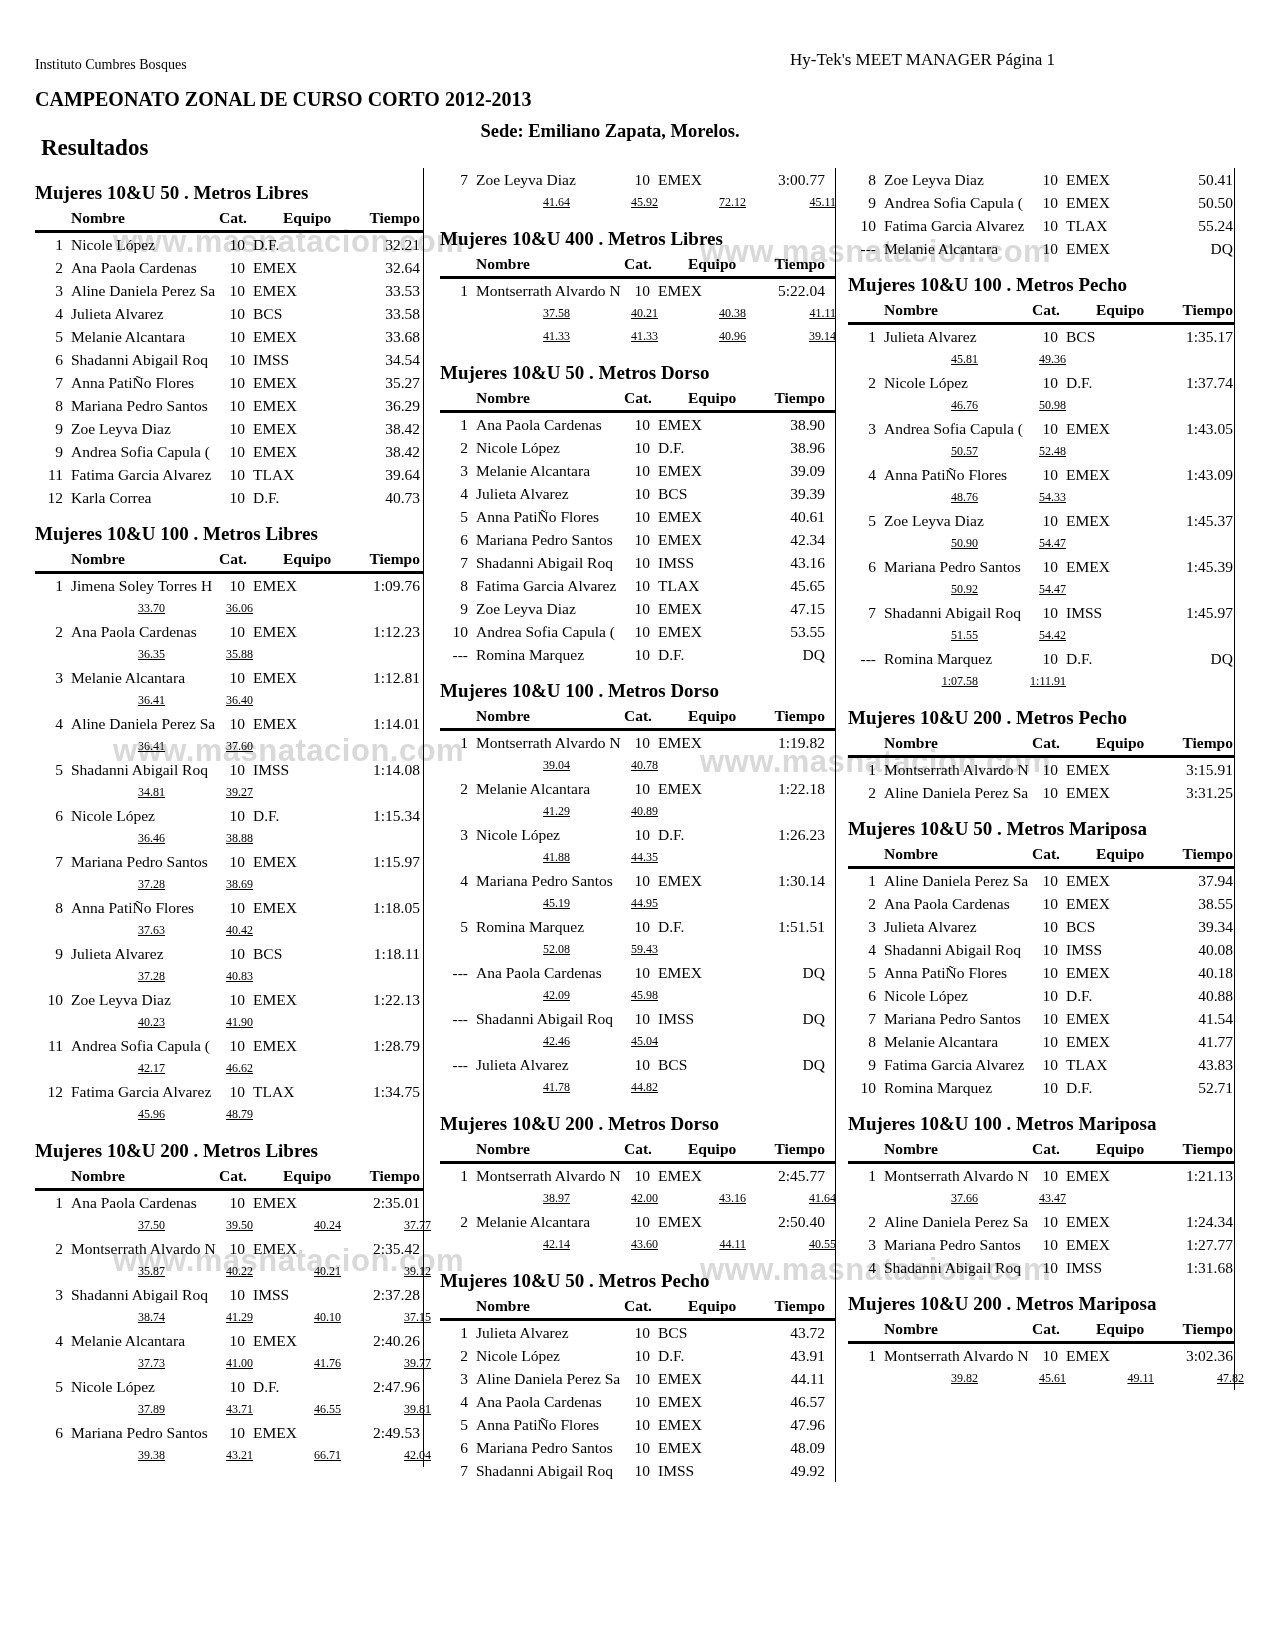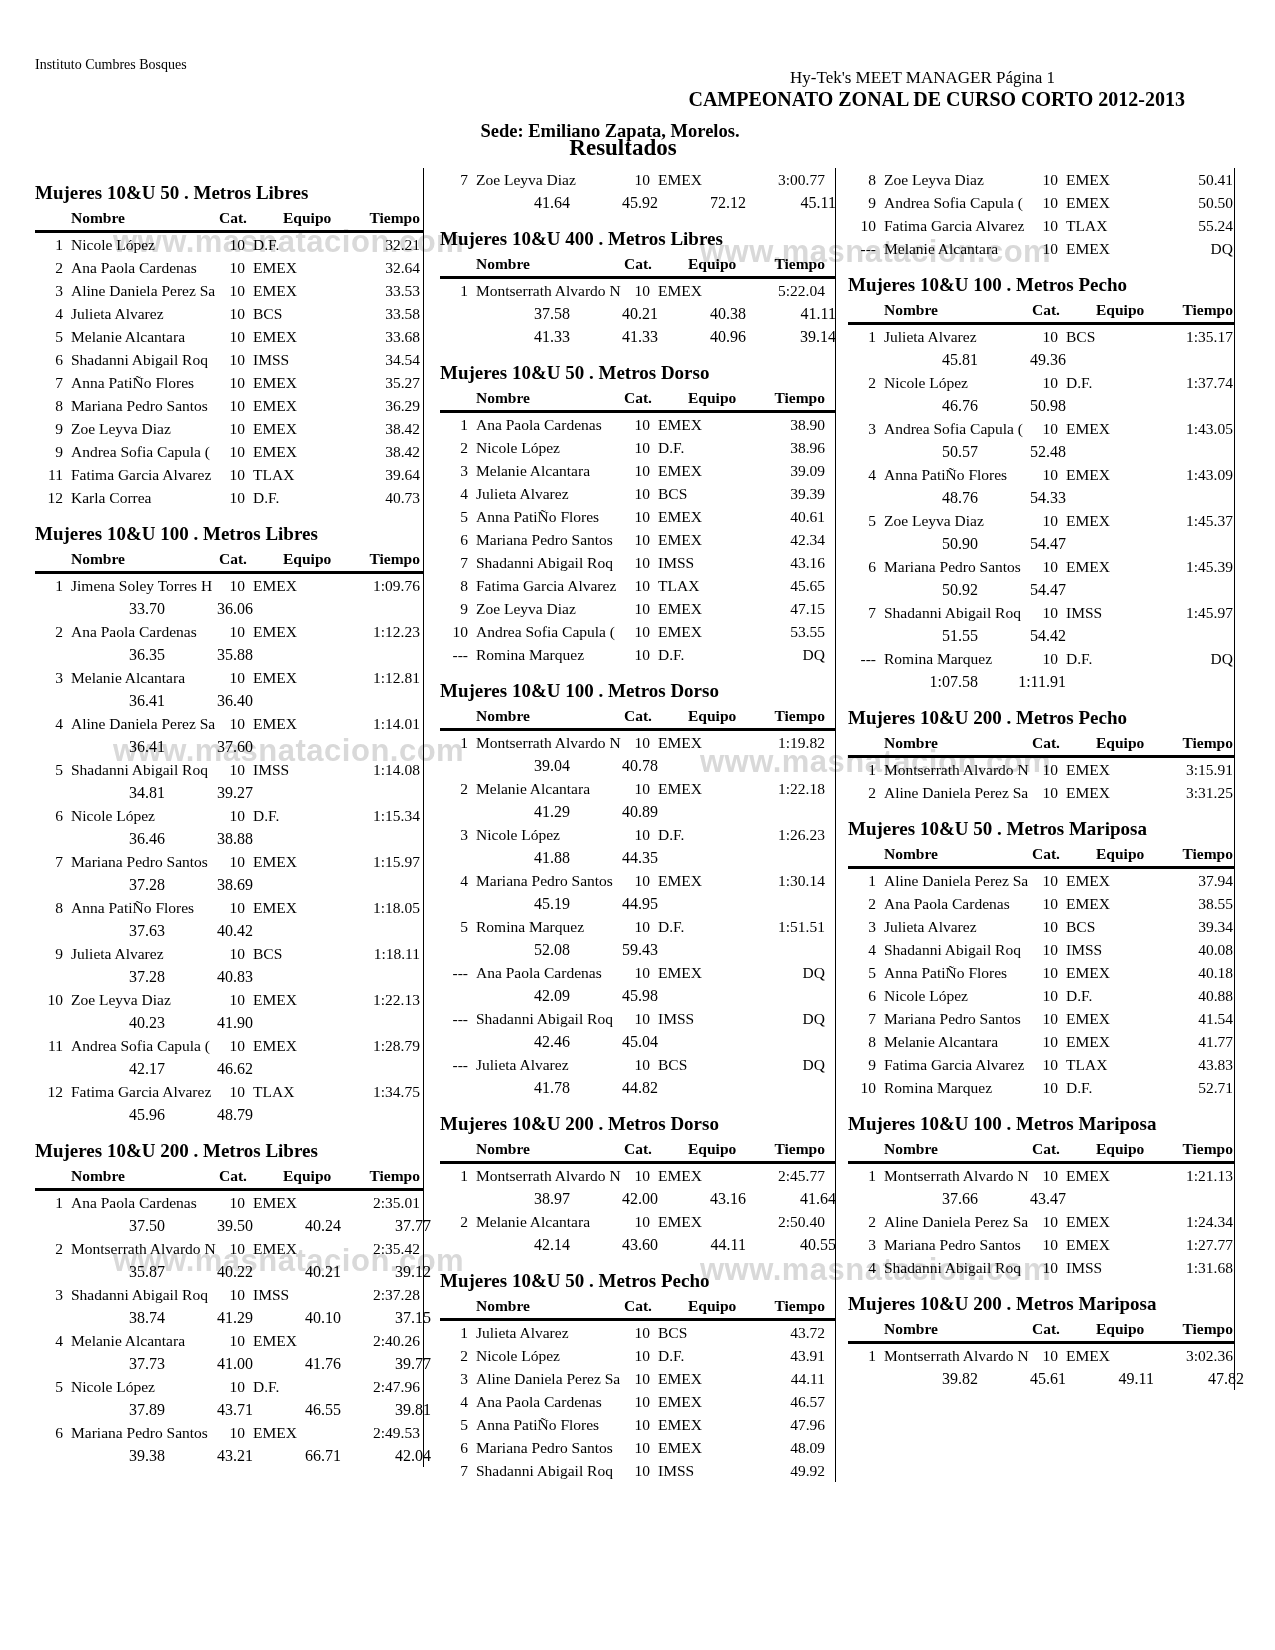--- a/index.html
+++ b/index.html
@@ -11,26 +11,26 @@
       font-size:31px;letter-spacing:0.5px;color:#d9d9d9;white-space:nowrap;}
   .wm1{left:113px;top:224px;}
   .wm2{left:700px;top:234px;}
   .wm3{left:113px;top:733px;}
   .wm4{left:700px;top:744px;}
   .wm5{left:113px;top:1243px;}
   .wm6{left:700px;top:1252px;}
 
   
   .header-left{position:absolute;left:35px;top:57px;font-size:14px;z-index:1;}
-  .header-right{position:absolute;left:790px;top:68px;font-size:17px;z-index:1;}
-  .title{position:absolute;top:88px;left:35px;width:1150px;text-align:right;
+  .header-right{position:absolute;left:790px;top:50px;font-size:17px;z-index:1;}
+  .title{position:absolute;top:88px;left:35px;width:1150px;text-align:left;
          font-weight:bold;font-size:20px;z-index:1;}
   .subtitle{position:absolute;top:121px;left:35px;width:1150px;text-align:center;
          font-weight:bold;font-size:18.5px;z-index:1;}
-  .resultados{position:absolute;top:135px;left:48px;width:1150px;text-align:center;
+  .resultados{position:absolute;top:135px;left:41px;width:1150px;text-align:left;
          font-weight:bold;font-size:23px;z-index:1;}
 
   
   .columns{position:absolute;top:168px;left:35px;display:flex;align-items:flex-start;z-index:1;}
   .col{box-sizing:border-box;}
   .col1{width:389px;border-right:1px solid #000;}
   .col2{width:412px;border-right:1px solid #000;padding-left:16px;}
   .col3{width:399px;border-right:1px solid #000;padding-left:12px;}
 
   .event-title{font-weight:bold;font-size:19px;line-height:27px;padding-top:11px;white-space:nowrap;}
@@ -38,21 +38,21 @@
   .row{display:flex;height:23px;line-height:23px;font-size:15.5px;white-space:nowrap;}
   .place{width:28px;text-align:right;flex:none;}
   .name{margin-left:8px;width:148px;flex:none;overflow:hidden;}
   .cat{width:26px;text-align:right;flex:none;}
   .team{margin-left:8px;width:96px;flex:none;}
   .time{width:71px;text-align:right;flex:none;}
 
   .header-row{font-weight:bold;border-bottom:3px solid #000;height:24px;line-height:24px;}
   .header-row .team{padding-left:30px;box-sizing:border-box;}
 
-  .splits{display:flex;height:23px;line-height:23px;font-size:16px;white-space:nowrap;}
+  .splits{display:flex;height:23px;line-height:23px;font-size:12px;white-space:nowrap;text-decoration:underline;}
   .split{flex:none;text-align:right;}
   .split:nth-child(1){width:130px;}
   .split:nth-child(2){width:88px;}
   .split:nth-child(3){width:88px;}
   .split:nth-child(4){width:90px;}
 </style>
 </head>
 <body>
 
 <div class="page">

